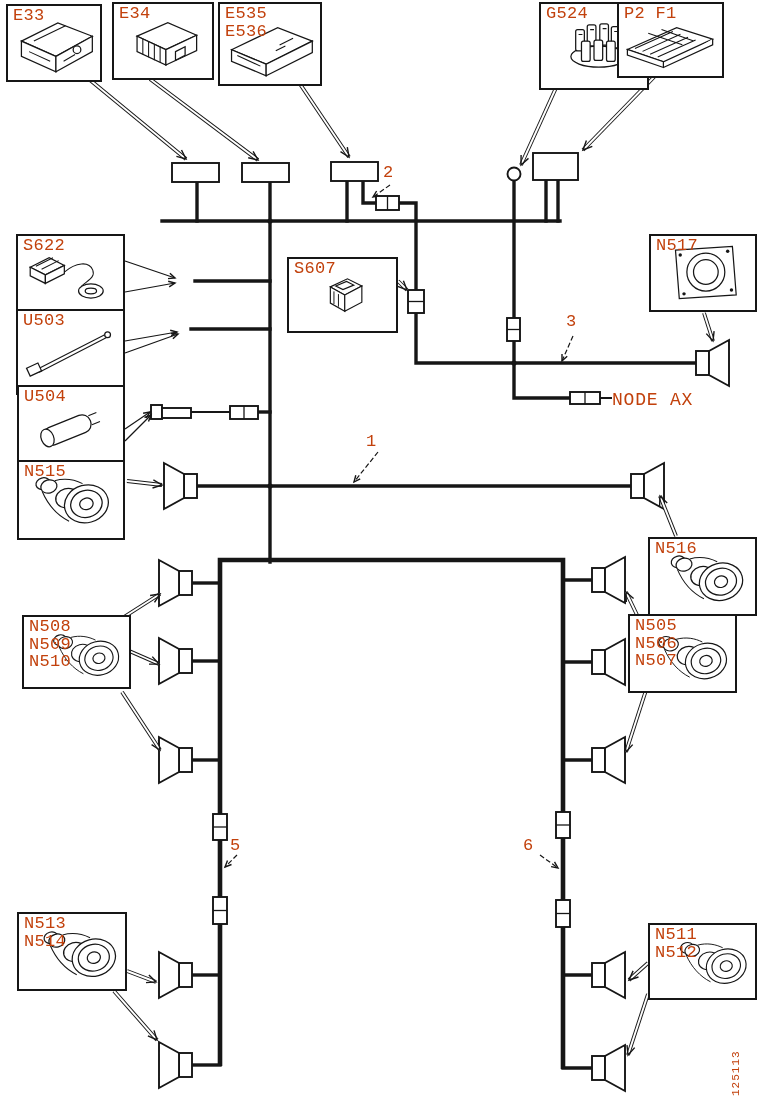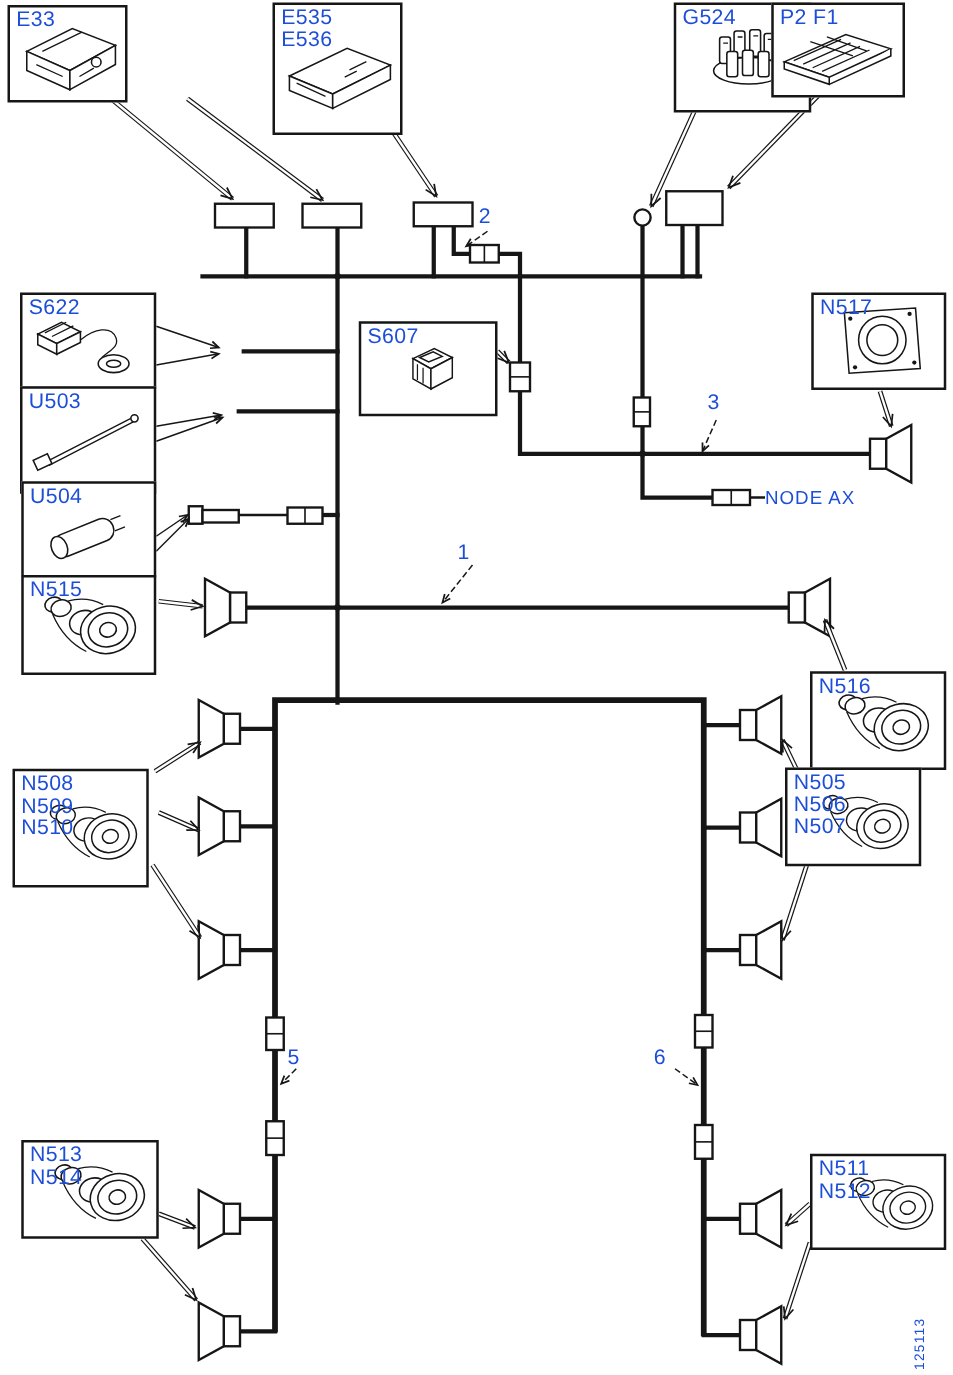--- a/index.html
+++ b/index.html
@@ -1,37 +1,37 @@
 <!DOCTYPE html>
 <html><head>
 <meta charset="utf-8">
 <style>
   html,body{margin:0;padding:0;background:#fff}
   .stage{position:relative;width:762px;height:1100px;background:#fff;overflow:hidden;
-         font-family:Liberation Sans, sans-serif;color:#1d4ed8}
+         font-family:Liberation Mono, monospace;color:#c2410c}
   #art{position:absolute;left:0;top:0;z-index:1}
   .w3{stroke:#161616;stroke-width:3.4;fill:none;stroke-linecap:square}
   .w2{stroke:#161616;stroke-width:2;fill:none}
   .w5{stroke:#161616;stroke-width:4.6;fill:none;stroke-linejoin:miter}
   .cn{fill:#fff;stroke:#161616;stroke-width:1.9}
   .cnl{stroke:#161616;stroke-width:1.3}
   .lo{stroke:#161616;stroke-width:3.8;fill:none}
   .li{stroke:#fff;stroke-width:1.9;fill:none}
   .l1{stroke:#161616;stroke-width:1.2;fill:none}
   .ld{stroke:#161616;stroke-width:1.2;stroke-dasharray:5 2.5;fill:none}
   .ar{stroke:#161616;stroke-width:1.4;fill:none}
   .dot{fill:#161616}
   .ia{stroke:#161616;stroke-width:1.3;fill:#fff}
   .il2{stroke:#161616;stroke-width:1.1;fill:none}
   .dotf{fill:#161616}
   .cbox{position:absolute;border:2px solid #161616;background:#fff;box-sizing:border-box;z-index:2}
   .clbl{position:absolute;top:1px;left:5px;z-index:2;font-size:17px;line-height:1.04;letter-spacing:.3px}
   .ill{position:absolute;left:0;top:0;width:100%;height:100%;z-index:1}
   .wnum{position:absolute;z-index:3;font-size:17px}
-  .node-lbl{position:absolute;z-index:3;font-size:15px;letter-spacing:.8px}
+  .node-lbl{position:absolute;z-index:3;font-size:18px;letter-spacing:.8px}
   .dwg{position:absolute;z-index:3;font-size:11px;letter-spacing:1px;
        transform:rotate(-90deg);transform-origin:0 0;white-space:nowrap}
 </style>
 </head>
 <body>
 
 <div class="stage">
 
   <svg id="art" width="762" height="1100" viewBox="0 0 762 1100">
     <defs>
@@ -251,22 +251,34 @@
       </div>
     <svg class="ill" viewBox="0 0 96 76">
       <path class="ia" d="M14 36 L52 17 L88 31 L50 52 Z"></path>
       <path class="ia" d="M14 36 V52 L50 68 V52 Z"></path>
       <path class="ia" d="M50 68 L88 47 V31 L50 52 Z"></path>
       <path class="il2" d="M27 36 L60 20 M22 47 L44 57 M58 57 L70 50"></path>
       <circle class="ia" cx="72" cy="45" r="4"></circle>
     </svg>
   </div>
 
-
-  <div class="cbox" style="left:218px;top:2px;width:104px;height:106px">
+  <div class="cbox" style="left:112px;top:2px;width:102px;height:78px">
+    <div class="clbl">
+        <div>E34</div>
+      </div>
+    <svg class="ill" viewBox="0 0 102 76">
+      <path class="ia" d="M24 33 L56 19 L86 32 L54 47 Z"></path>
+      <path class="ia" d="M24 33 V49 L54 63 V47 Z"></path>
+      <path class="ia" d="M54 63 L86 48 V32 L54 47 Z"></path>
+      <path class="il2" d="M30 36 V52 M36 39 V55 M42 42 V58 M48 44 V60"></path>
+      <path class="ia" d="M64 49 l10 -5 v9 l-10 5 Z"></path>
+    </svg>
+  </div>
+
+  <div class="cbox" style="left:218px;top:2px;width:104px;height:84px">
     <div class="clbl">
       <div>E535</div>
       <div>E536</div>
     </div>
     <svg class="ill" viewBox="0 0 104 80">
       <path class="ia" d="M12 46 L60 23 L96 37 L48 61 Z"></path>
       <path class="ia" d="M12 46 V58 L48 73 V61 Z"></path>
       <path class="ia" d="M48 73 L96 49 V37 L48 61 Z"></path>
       <path class="il2" d="M18 52 L42 63 M62 41 l14 -7 M58 47 l10 -5"></path>
     </svg>
@@ -393,21 +405,21 @@
     <div class="clbl">
       <div>N505</div>
       <div>N506</div>
       <div>N507</div>
     </div>
     <svg class="ill" viewBox="0 0 109 79">
       <use href="#cone3d" transform="translate(26,16) scale(0.95)"></use>
     </svg>
   </div>
 
-  <div class="cbox" style="left:10px;top:615px;width:109px;height:95px">
+  <div class="cbox" style="left:22px;top:615px;width:109px;height:74px">
     <div class="clbl">
       <div>N508</div>
       <div>N509</div>
       <div>N510</div>
     </div>
     <svg class="ill" viewBox="0 0 109 77">
       <use href="#cone3d" transform="translate(26,14) scale(0.95)"></use>
     </svg>
   </div>
 

